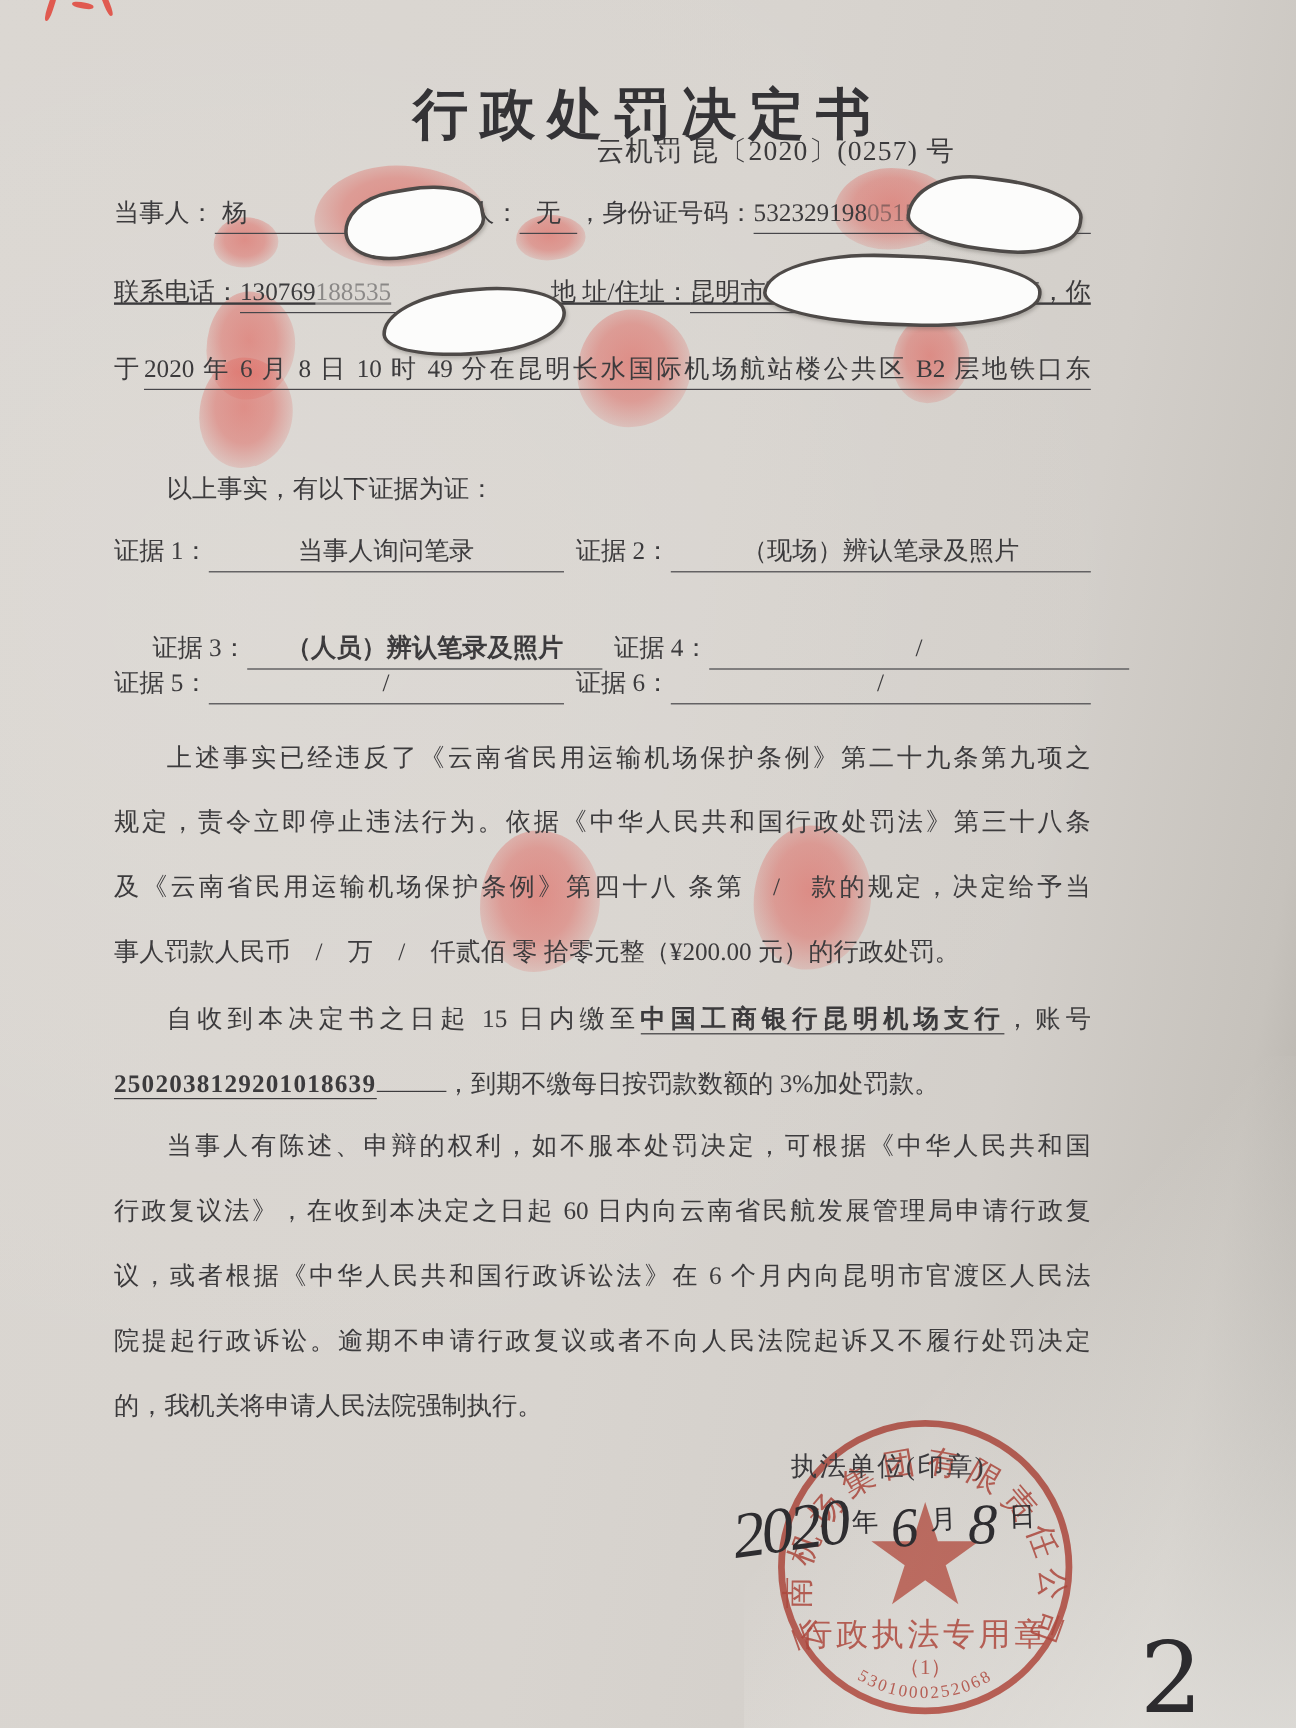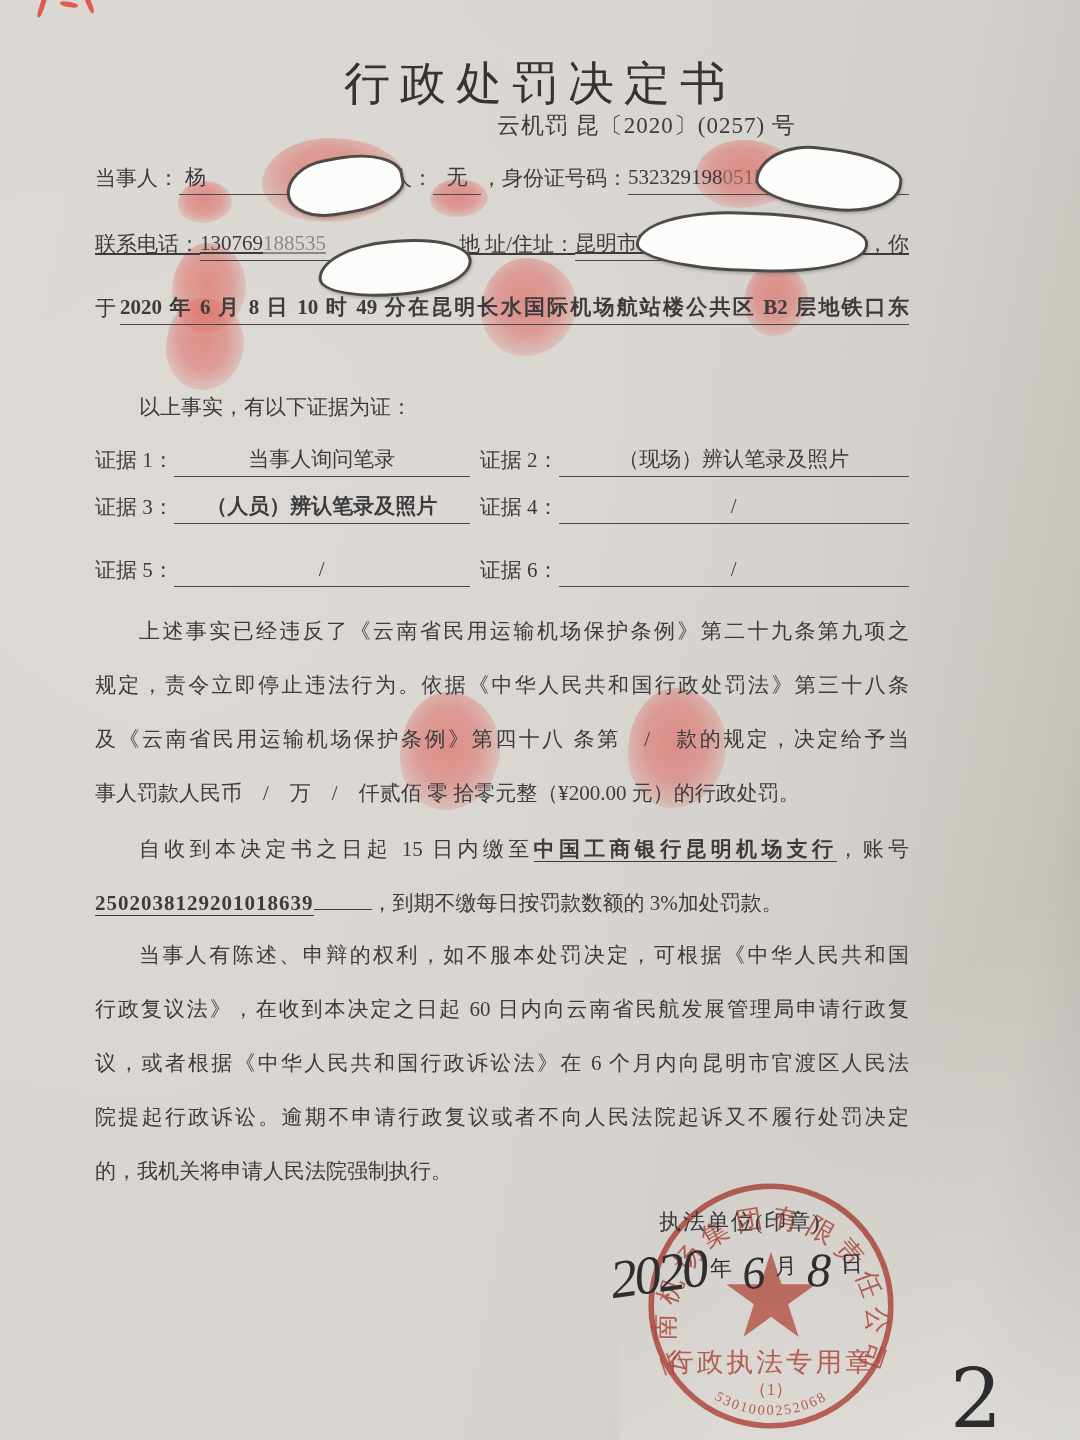--- a/index.html
+++ b/index.html
@@ -7,24 +7,24 @@
     position:relative;width:1080px;height:1440px;overflow:hidden;
     font-family:"Liberation Serif","DejaVu Serif",serif;
     color:#3c3b3d;font-size:21px;
     background:
       radial-gradient(120% 80% at 20% 35%, rgba(255,255,255,.10), transparent 60%),
       linear-gradient(100deg,#dad6d1 0%,#d8d4cf 50%,#d3cfca 74%,#c6c2bc 90%,#a9a59f 100%);
   }
   .fold{position:absolute;right:0;bottom:0;width:460px;height:560px;z-index:0;
     background:linear-gradient(315deg, rgba(252,251,248,.6) 0%, rgba(252,251,248,.28) 30%, transparent 58%);}
   .abs{position:absolute;}
-  .title{top:22px;left:0;width:100%;text-align:center;font-size:46px;font-weight:400;
+  .title{top:34px;left:0;width:100%;text-align:center;font-size:46px;font-weight:700;
     letter-spacing:10px;color:#343336;z-index:2;}
   .docnum{top:110px;left:497px;font-size:23px;letter-spacing:1px;z-index:2;}
-  .tline{left:95px;width:814px;display:flex;align-items:center;white-space:nowrap;z-index:2;line-height:34px;}
+  .tline{left:95px;width:814px;display:flex;align-items:flex-start;white-space:nowrap;z-index:2;line-height:34px;}
   .u{border-bottom:1.6px solid #47464a;}
   .uval{border-bottom:1.6px solid #47464a;text-align:center;}
   .grow{flex:1 1 auto;}
   .para{left:95px;width:814px;z-index:2;}
   .pl{height:54px;line-height:54px;text-align:justify;text-align-last:justify;}
   .pl-end{text-align-last:left;}
   .indent{padding-left:44px;}
   .jfill{text-align:justify;text-align-last:justify;}
   .bank{font-weight:700;border-bottom:1.8px solid #3c3b3d;}
   .acct{font-weight:700;border-bottom:1.8px solid #3c3b3d;letter-spacing:1px;}
@@ -85,32 +85,32 @@
     <span>联系电话：</span>
     <span class="u" style="min-width:238px;text-align:left;"><span>130769</span><span class="faint">188535</span></span>
     <span>，</span>
     <span>地 址/住址：</span>
     <span class="u grow" style="text-align:left;">昆明市官渡区上海</span>
     <span>经查，你</span>
   </div>
 
   <div class="abs tline" style="top:290px;">
     <span style="padding-right:4px;">于</span>
-    <span class="u grow jfill" style="white-space:normal;font-weight:bold;">2020 年 6 月 8 日 10 时 49 分在昆明长水国际机场航站楼公共区 B2 层地铁口东</span>
+    <span class="u grow jfill" style="white-space:normal;">2020 年 6 月 8 日 10 时 49 分在昆明长水国际机场航站楼公共区 B2 层地铁口东</span>
   </div>
 
   <div class="abs para indent" style="top:390px;line-height:34px;">以上事实，有以下证据为证：</div>
 
   <div class="abs tline" style="top:442px;font-family:Liberation Serif, serif;">
     <span>证据 1：</span>
     <span class="uval" style="width:296px;margin-right:10px;">当事人询问笔录</span>
     <span>证据 2：</span>
     <span class="uval grow">（现场）辨认笔录及照片</span>
   </div>
-  <div class="abs tline" style="top:489px;">
+  <div class="abs tline" style="top:523px;margin-left:32px;">
     <span>证据 3：</span>
     <span class="uval" style="width:296px;margin-right:10px;font-weight:bold;">（人员）辨认笔录及照片</span>
     <span>证据 4：</span>
     <span class="uval grow">/</span>
   </div>
   <div class="abs tline" style="top:552px;">
     <span>证据 5：</span>
     <span class="uval" style="width:296px;margin-right:10px;">/</span>
     <span>证据 6：</span>
     <span class="uval grow">/</span>

